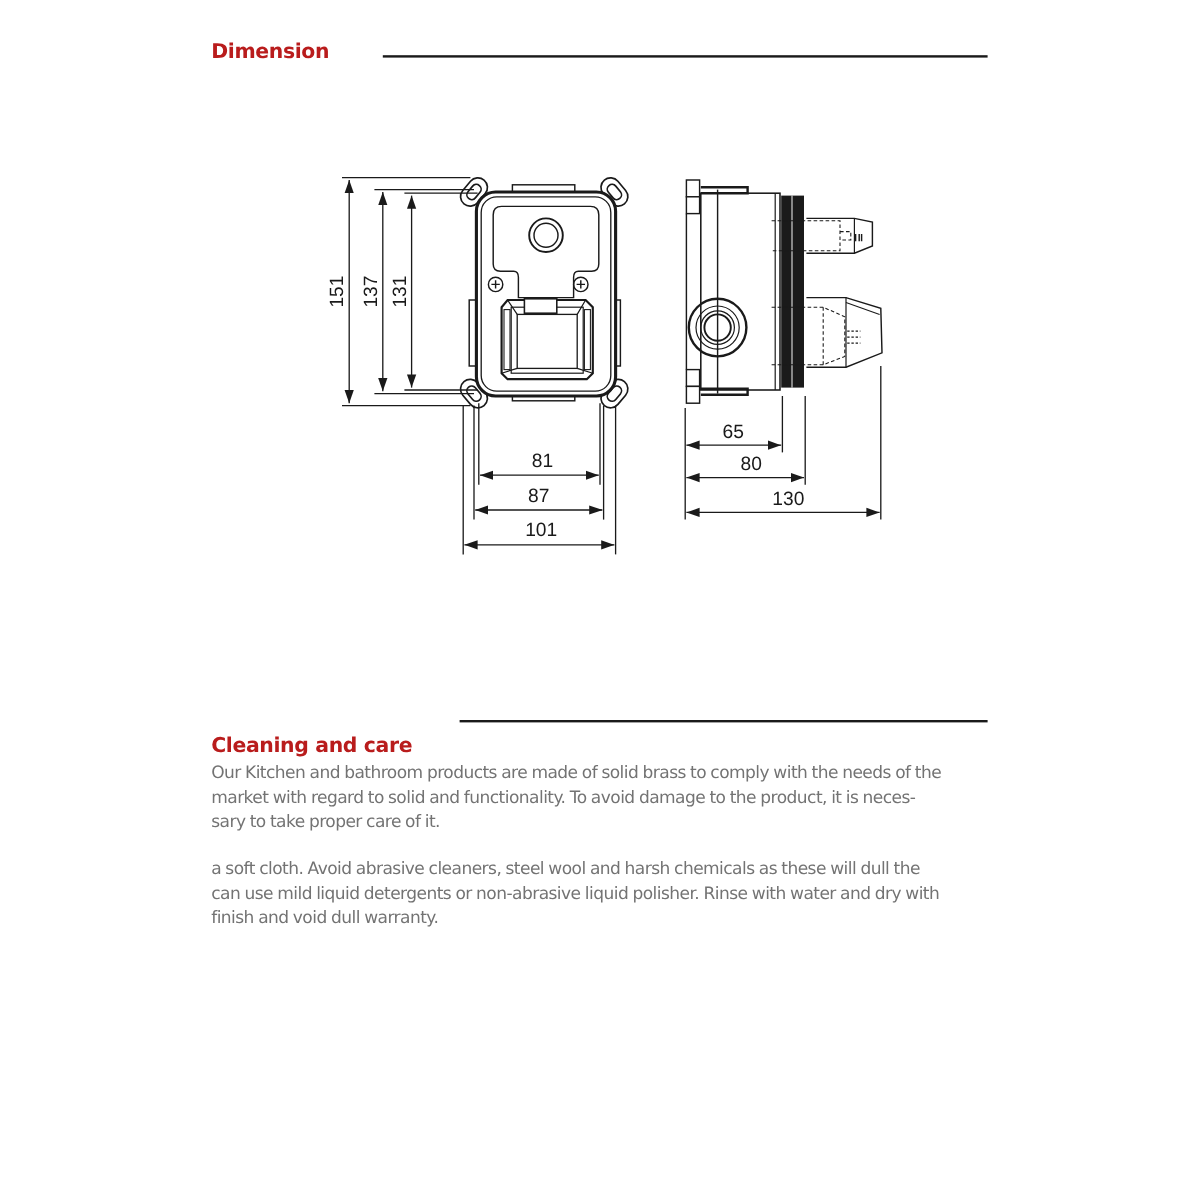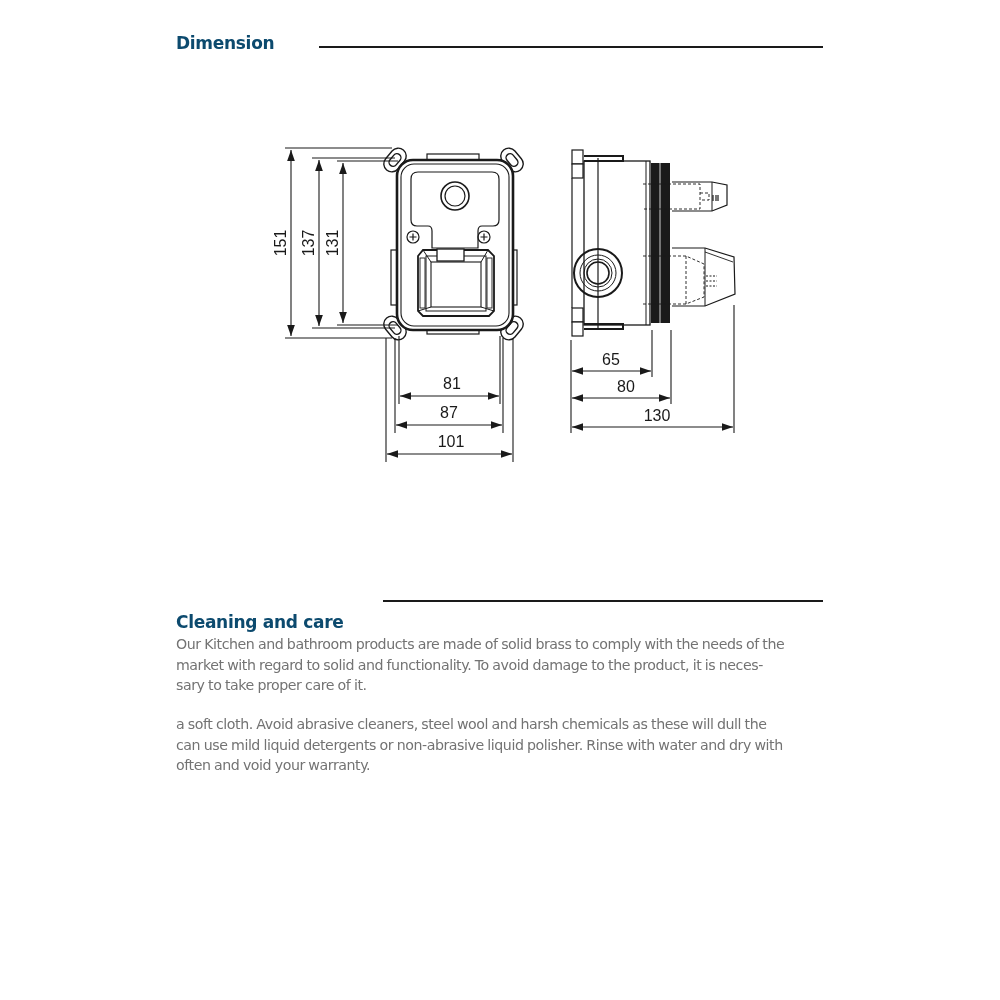--- a/index.html
+++ b/index.html
@@ -1,17 +1,17 @@
 <!DOCTYPE html>
 <html><head>
 <meta charset="utf-8">
 <style>
   html, body { margin: 0; padding: 0; background: #ffffff; }
   body { width: 1000px; height: 1000px; position: relative; overflow: hidden; font-family: "Liberation Sans", "DejaVu Sans", sans-serif; color: #1a1a1a; }
-  .section-title { position: absolute; font-family: "DejaVu Sans", "Liberation Sans", sans-serif; font-weight: bold; font-size: 17px; color: #0c4a6e; letter-spacing: -0.3px; margin: 0; }
+  .section-title { position: absolute; font-family: "DejaVu Sans", "Liberation Sans", sans-serif; font-weight: bold; font-size: 17px; color: #b91c1c; letter-spacing: -0.3px; margin: 0; }
   .rule { position: absolute; height: 0; border-top: 2px solid #1a1a1a; }
   #t-dim { left: 176px; top: 33px; }
   #r-dim { left: 319px; top: 46px; width: 504px; }
   #t-care { left: 176px; top: 612px; text-align: right; }
   #r-care { left: 383px; top: 600px; width: 440px; }
   .para { position: absolute; left: 176px; width: 660px; font-family: "DejaVu Sans", "Liberation Sans", sans-serif; font-size: 14.2px; line-height: 20.5px; letter-spacing: -0.45px; word-spacing: -0.5px; color: #737373; margin: 0; }
   .para span { display: block; white-space: nowrap; }
   #p1 { top: 634px; }
   #p2 { top: 714px; }
   svg#drawing { position: absolute; left: 0; top: 0; }
@@ -157,14 +157,14 @@
 
 <div class="para" id="p1">
   <span>Our Kitchen and bathroom products are made of solid brass to comply with the needs of the</span>
   <span>market with regard to solid and functionality. To avoid damage to the product, it is neces-</span>
   <span>sary to take proper care of it.</span>
 </div>
 
 <div class="para" id="p2">
   <span>a soft cloth. Avoid abrasive cleaners, steel wool and harsh chemicals as these will dull the</span>
   <span>can use mild liquid detergents or non-abrasive liquid polisher. Rinse with water and dry with</span>
-  <span>often and void your warranty.</span>
+  <span>finish and void dull warranty.</span>
 </div>
 
 </body></html>

